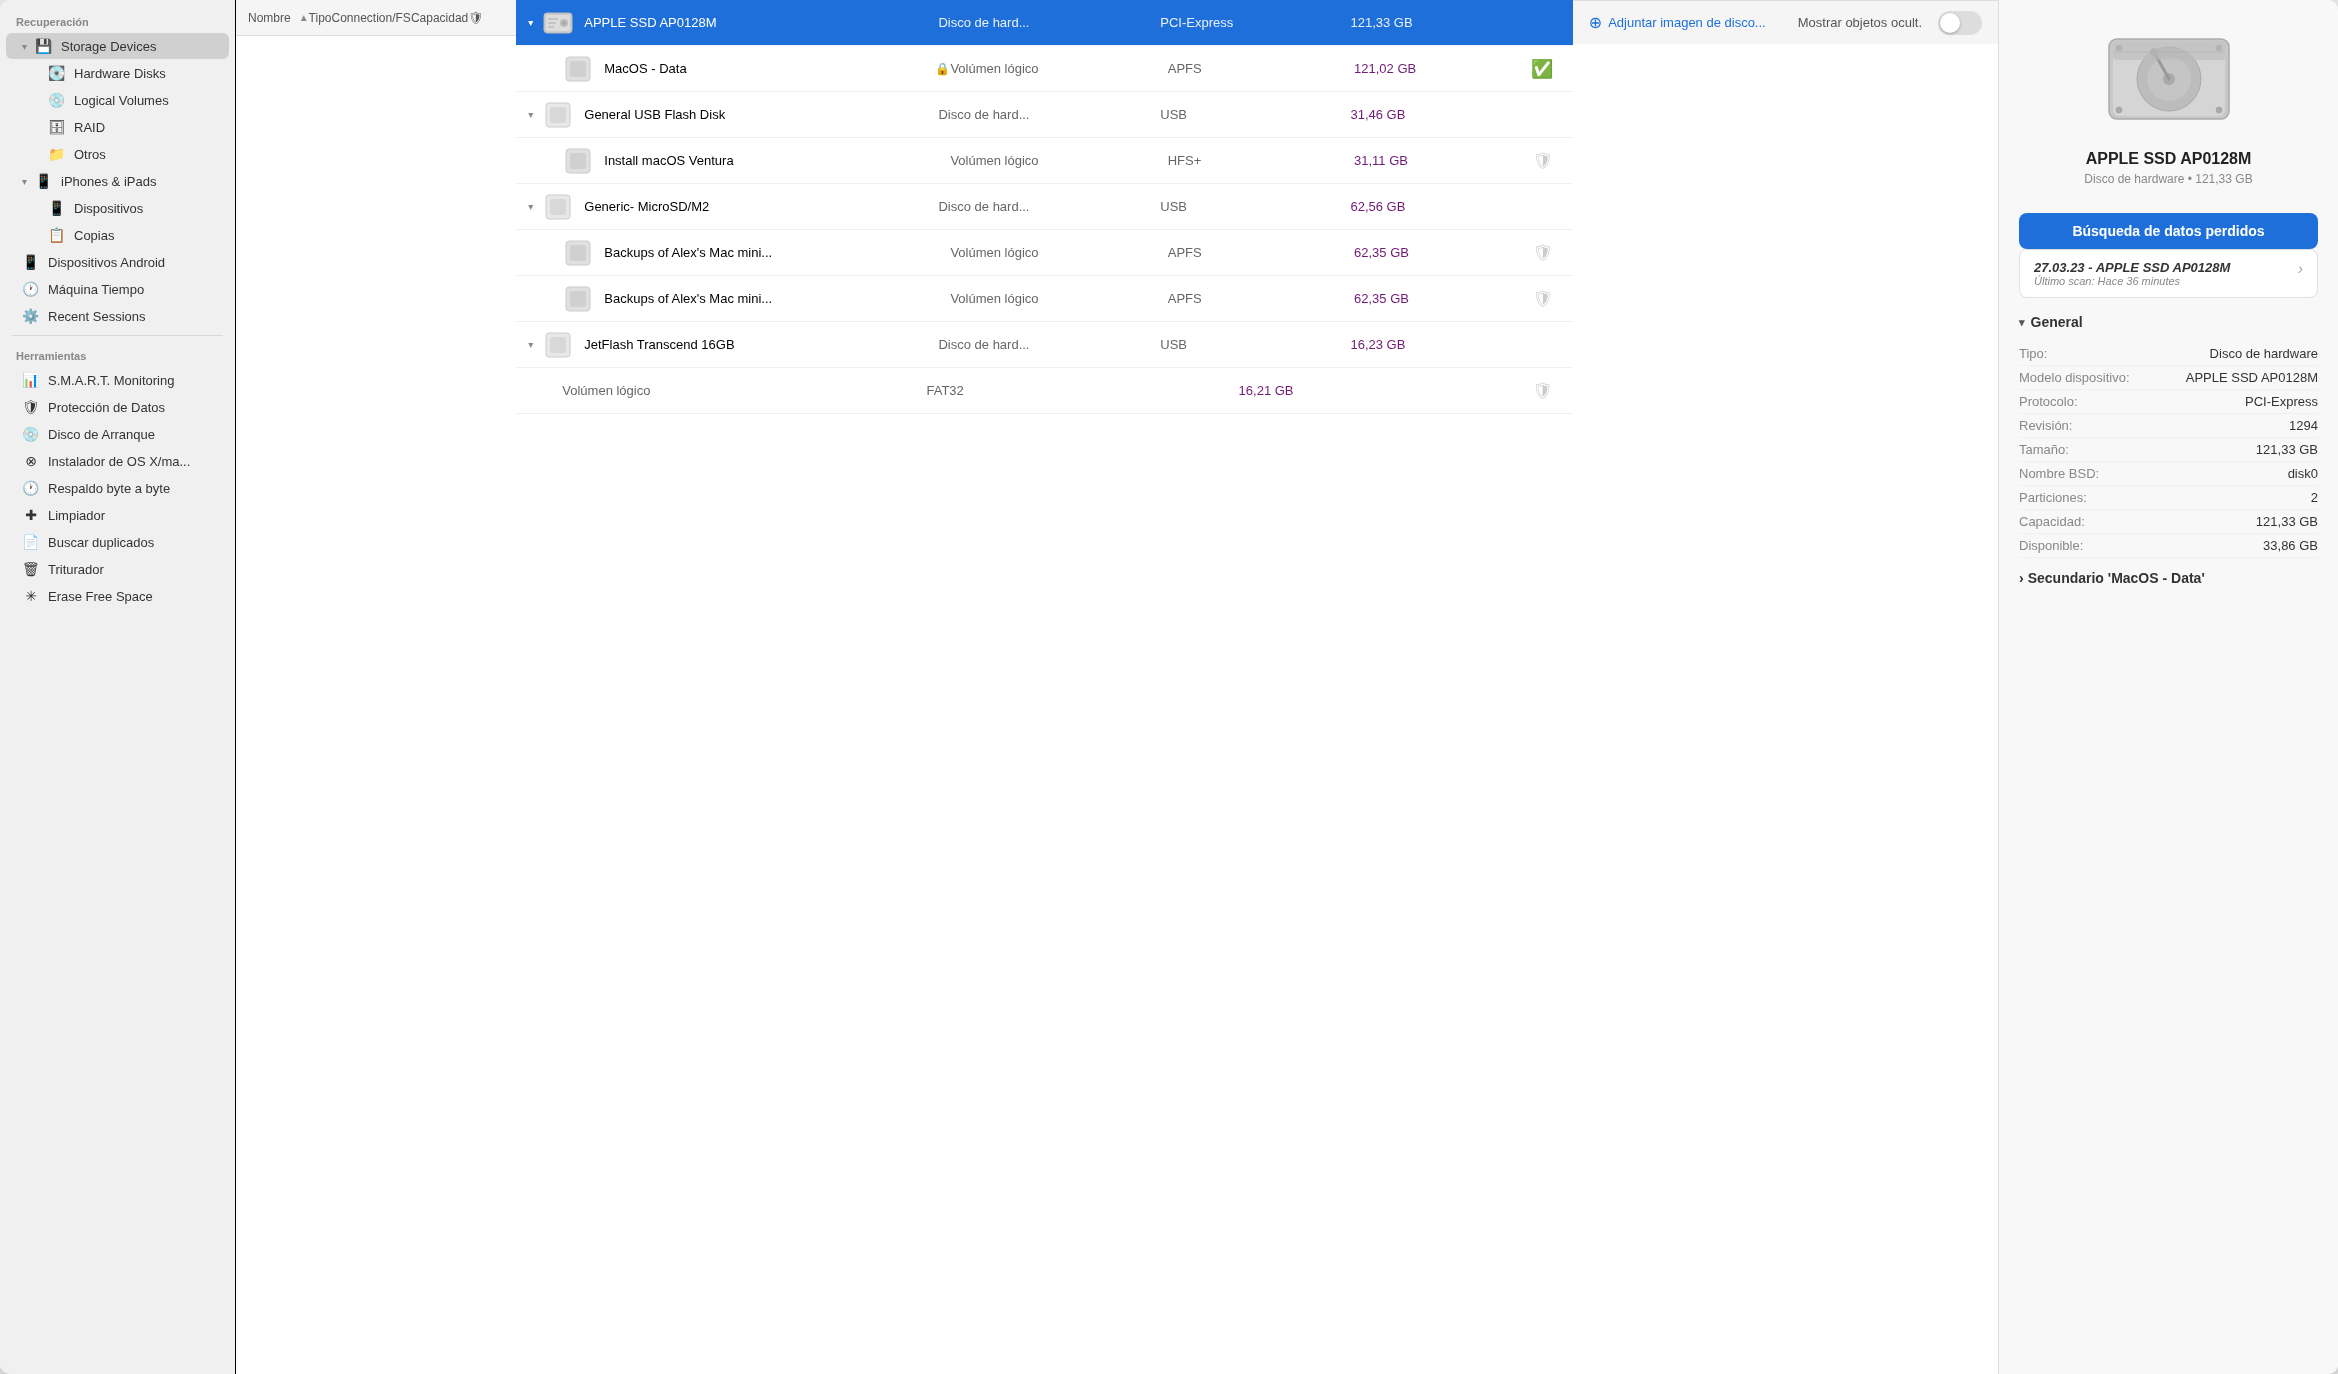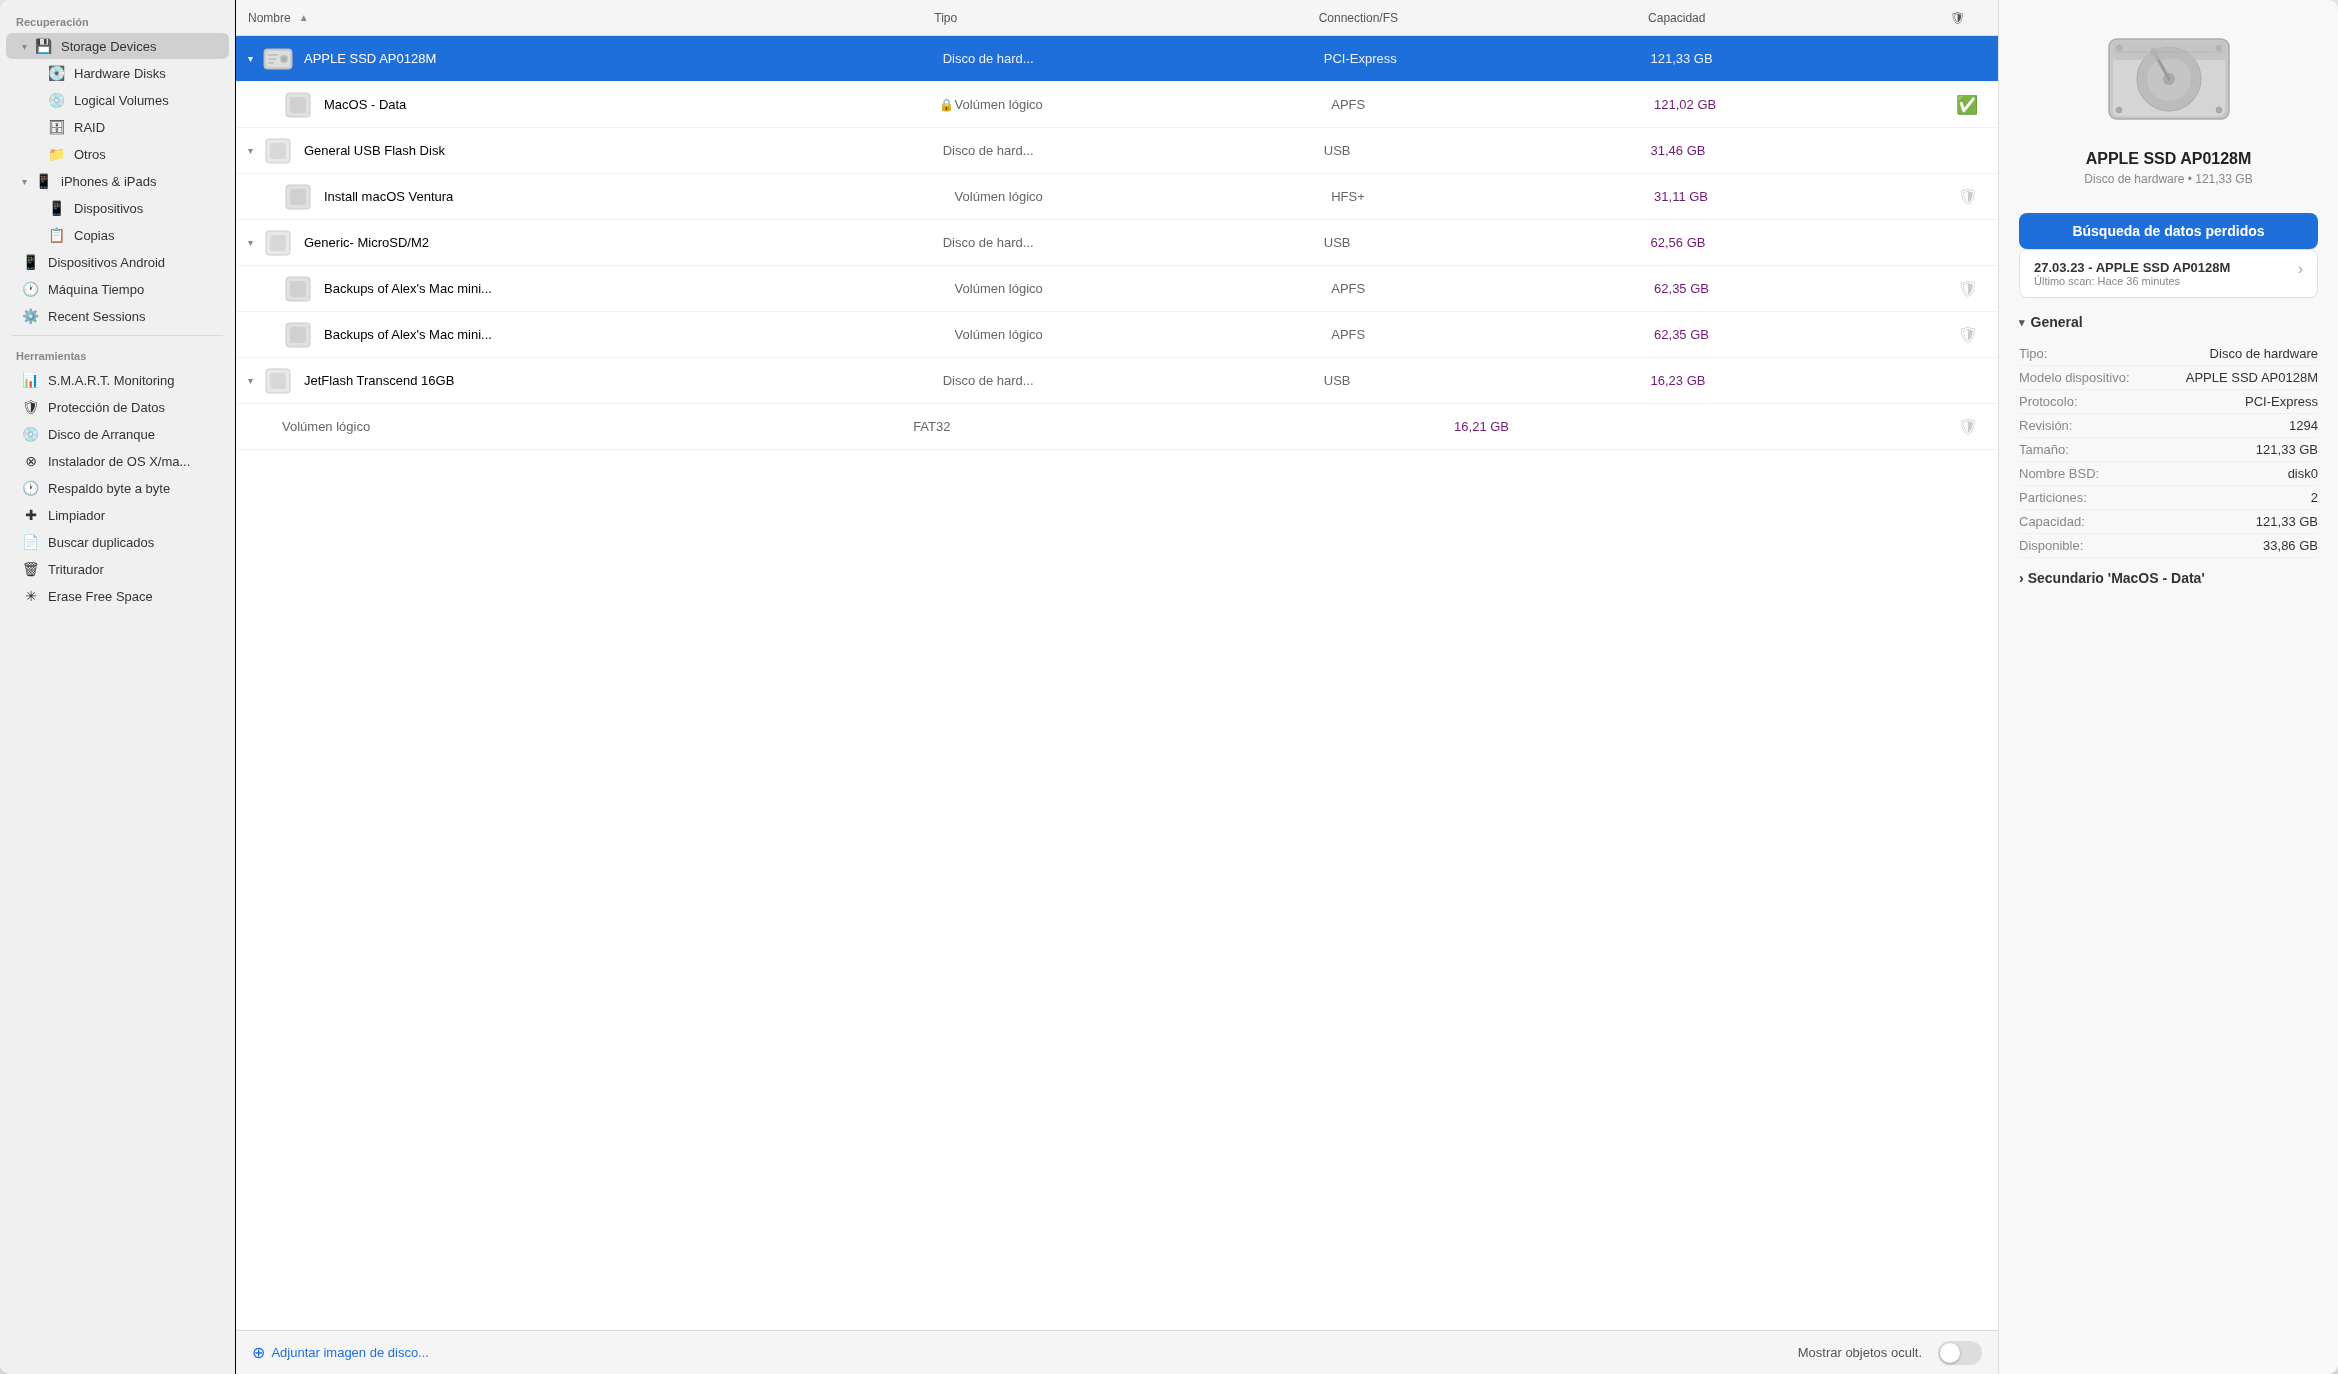--- a/index.html
+++ b/index.html
@@ -142,21 +142,21 @@
     .sidebar-divider {
       height: 1px;
       background: #d8d8d8;
       margin: 6px 12px;
     }
 
     
     .content-area {
       flex: 1;
       display: flex;
-      flex-direction: column;
+      flex-direction: row;
       overflow: hidden;
       background: #fff;
     }
 
     
     .table-header {
       display: flex;
       align-items: center;
       background: #f5f5f5;
       border-bottom: 1px solid #ddd;
@@ -351,20 +351,21 @@
 
     .scan-history-item {
       background: white;
       border: 1px solid #e0e0e0;
       border-radius: 8px;
       padding: 10px 14px;
       margin-bottom: 16px;
       display: flex;
       align-items: flex-start;
       cursor: pointer;
+      font-style: italic;
     }
 
     .scan-history-text { flex: 1; }
     .scan-history-title { font-size: 13px; font-weight: 600; color: #333; }
     .scan-history-sub { font-size: 11px; color: #888; }
     .scan-history-arrow { color: #aaa; font-size: 16px; }
 
     .section-title {
       font-size: 14px;
       font-weight: 700;

